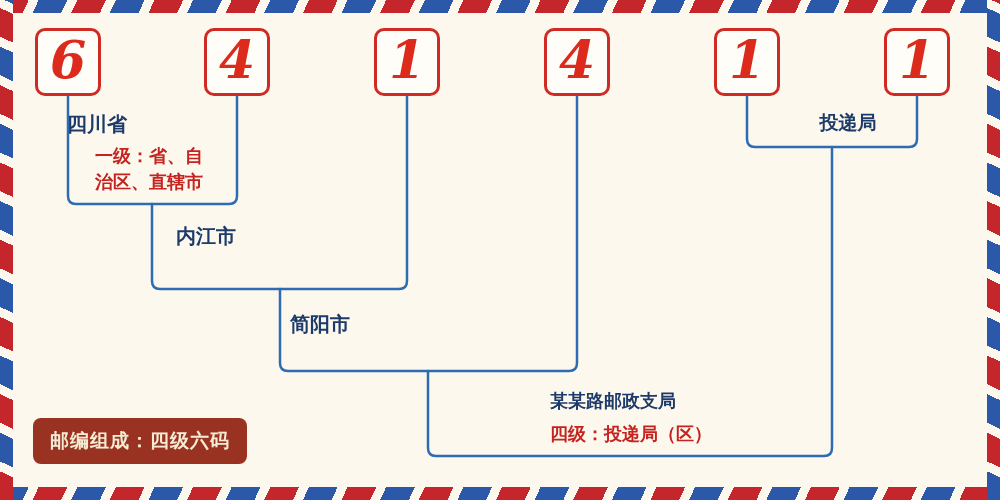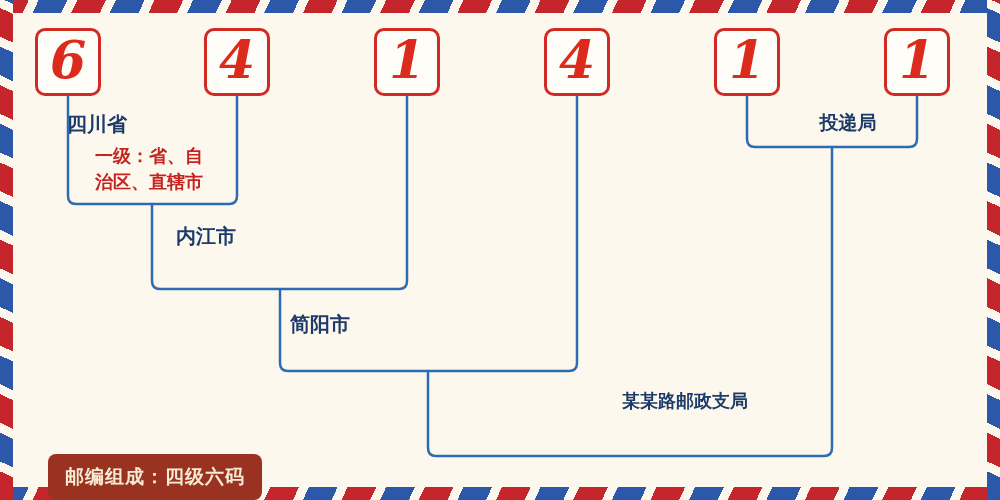--- a/index.html
+++ b/index.html
@@ -75,42 +75,41 @@
     margin-bottom: 7px;
   }
   .desc {
     color: #c5231f; font-weight: 700; font-size: 18px; line-height: 1.45;
     margin: 0 auto;
   }
   .lb1 { left: 67px;  top: 112px; width: 170px; }
   .lb1 .desc { max-width: 114px; }
   .lb2 { left: 176px; top: 224px; width: 246px; }
   .lb3 { left: 290px; top: 312px; width: 284px; }
-  .lb4 { left: 550px; top: 390px; width: 270px; text-align: center; }
+  .lb4 { left: 550px; top: 390px; width: 270px; text-align: left; }
   .lb4 .place { font-size: 18px; margin-bottom: 9px; }
 
   .delivery {
     position: absolute; left: 747px; top: 110px; width: 170px;
     text-align: center; color: #1c3a6a; font-weight: 700; font-size: 19px;
     z-index: 3;
     margin-left: 16px;
   }
 
   
   .badge {
-    position: absolute; left: 48px; top: 418px;
+    position: absolute; left: 33px; top: 418px;
     background: #9a3222;
     color: #f6ecd4;
     font-weight: 700;
     font-size: 19px;
     padding: 10px 17px;
     border-radius: 8px;
     z-index: 3;
     letter-spacing: 1px;
-    margin-top: 36px;
   }
 </style>
 </head>
 <body>
 
 <div class="stage">
 
   <div class="edge edge-top"></div>
   <div class="edge edge-bottom"></div>
   <div class="edge edge-left"></div>
@@ -151,19 +150,20 @@
   <div class="label-block lb2">
     <div class="place">内江市</div>
   </div>
 
   <div class="label-block lb3">
     <div class="place">简阳市</div>
   </div>
 
   <div class="label-block lb4">
     <div class="place">某某路邮政支局</div>
+    <div class="desc">四级：投递局（区）</div>
   </div>
 
   <div class="delivery">投递局</div>
 
   <div class="badge">邮编组成：四级六码</div>
 
 </div>
 
 </body></html>

